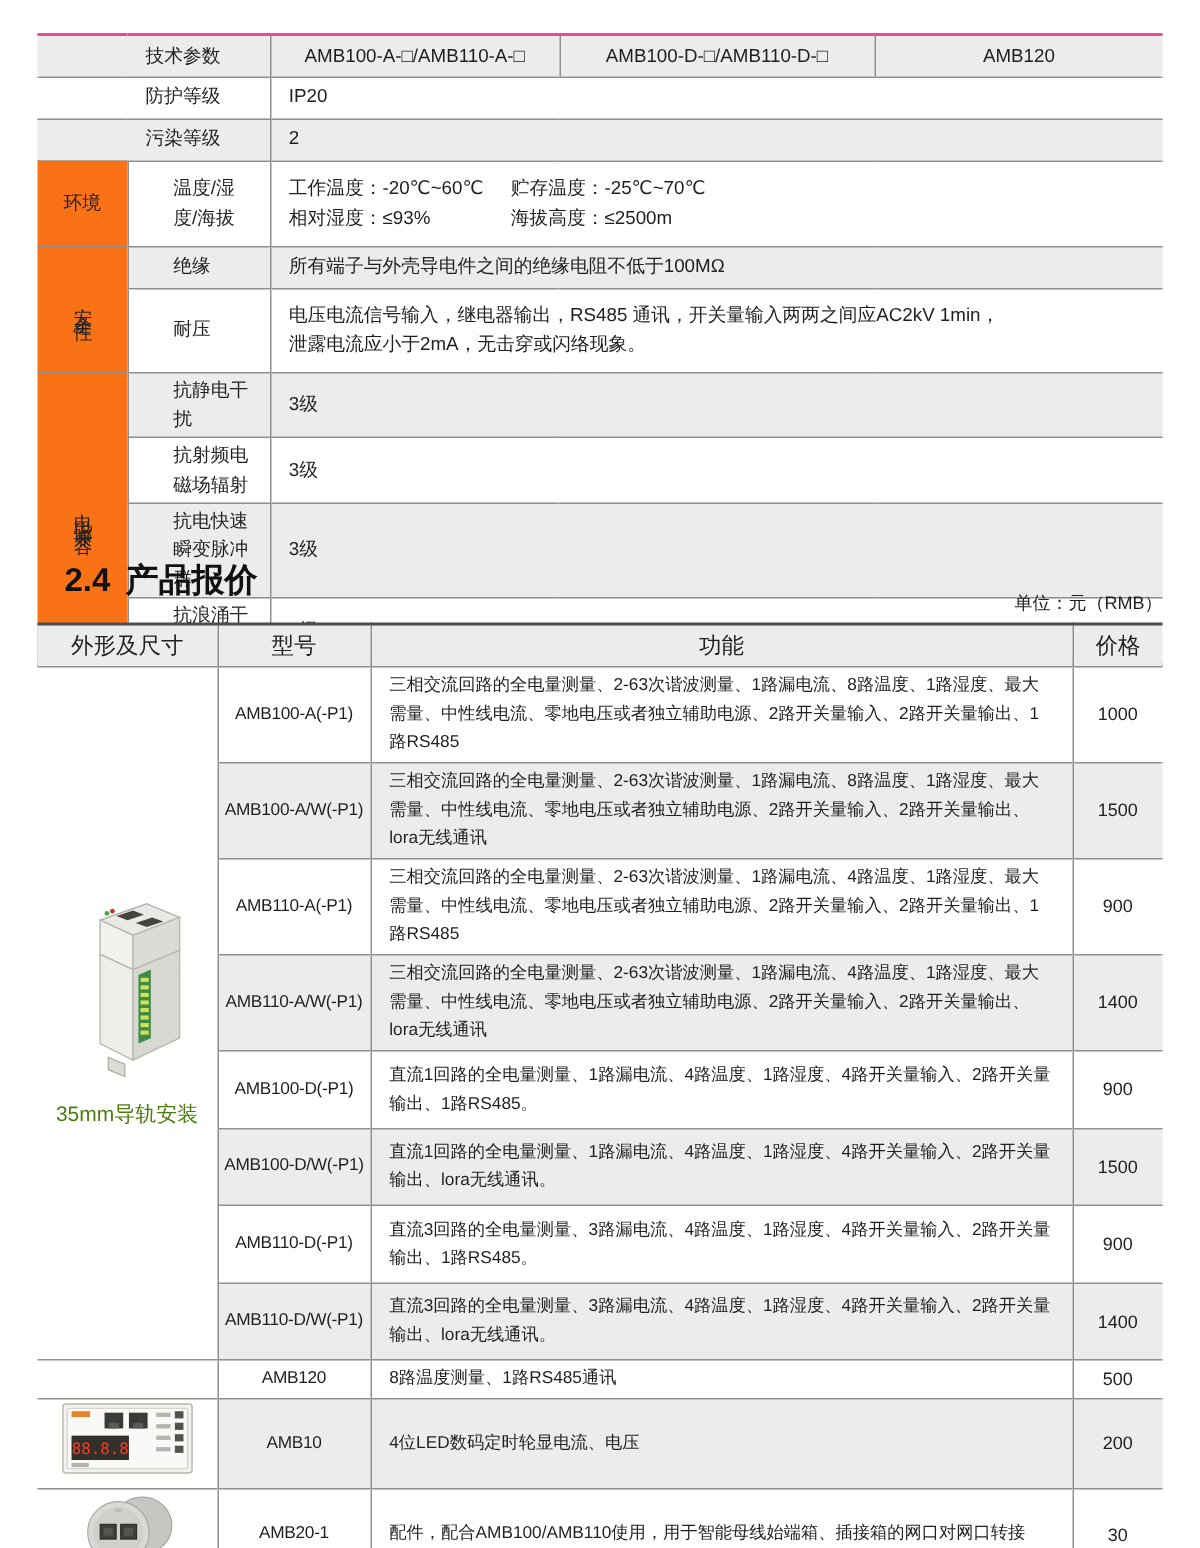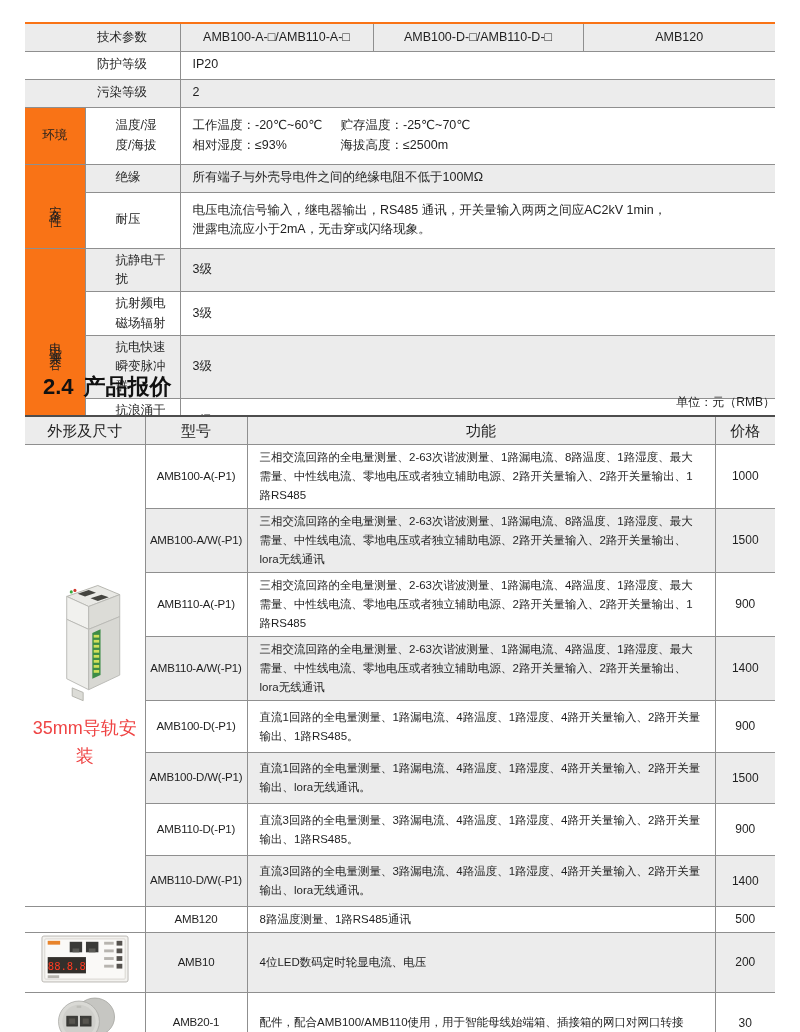--- a/index.html
+++ b/index.html
@@ -9,21 +9,21 @@
 
   table { border-collapse:collapse; table-layout:fixed; }
   td { border-left:1px solid #8f8f8f; border-top:1px solid #8f8f8f; vertical-align:middle;
        font-size:12.5px; color:#1f1f1f; padding:2px 12px; line-height:1.55; }
   td.first { border-left:none; }
   td.sh { background:#ececec; }
   td.c { text-align:center; padding-left:4px; padding-right:4px; }
 
   
   .spec-table { position:absolute; left:25px; top:22px; width:750px;
-                border-top:2px solid #f97316; border-bottom:2px solid #4d4d4d; }
+                border-top:2px solid #ec4899; border-bottom:2px solid #4d4d4d; }
   .spec-table td.merged { padding-left:72px; }
   .spec-table td.lab { padding-left:30px; }
   .spec-table td.grp { text-align:center; background:#f97316; padding:2px 4px; }
   .vtext { writing-mode:vertical-rl; text-orientation:upright; letter-spacing:5px; display:inline-block; }
   .pair span { display:inline-block; }
   .pair .pa { min-width:148px; }
 
   
   .section-heading { position:absolute; left:43px; top:372px; font-size:22px; font-weight:bold; color:#111; }
   .section-heading .num { margin-right:10px; }
@@ -31,21 +31,21 @@
 
   
   .quote-table { position:absolute; left:25px; top:415px; width:750px;
                  border-top:2px solid #4d4d4d; border-bottom:2px solid #4d4d4d; }
   .quote-table td.head { font-size:15px; }
   .quote-table td.model { font-size:11.5px; letter-spacing:-0.2px; }
   .quote-table td.func { font-size:11.5px; line-height:19px; padding:3px 12px; }
   .quote-table td.price { font-size:12px; }
   .quote-table td.shape { background:#fff; text-align:center; padding:2px; }
   .shape-stack { display:flex; flex-direction:column; align-items:center; justify-content:center; gap:7px; }
-  .mount-label { font-size:18px; color:#ef4444; }
+  .mount-label { font-size:14px; color:#4d7c0f; }
 
   .h28{height:28px} .h57{height:57px} .h56{height:56px}
   .h49{height:49px} .h52{height:52px} .h51{height:51px}
   .h24{height:24px} .h45{height:45px} .h54{height:54px}
 </style>
 </head>
 <body>
 
 <div class="page">
 

